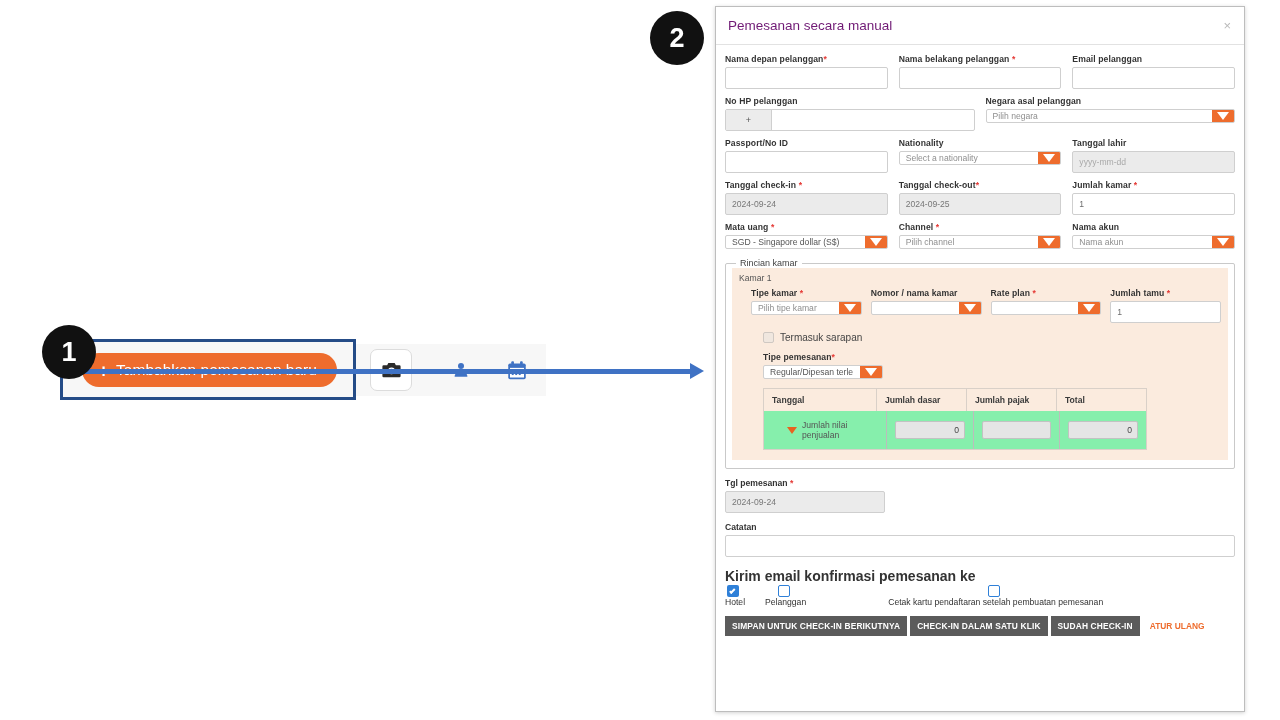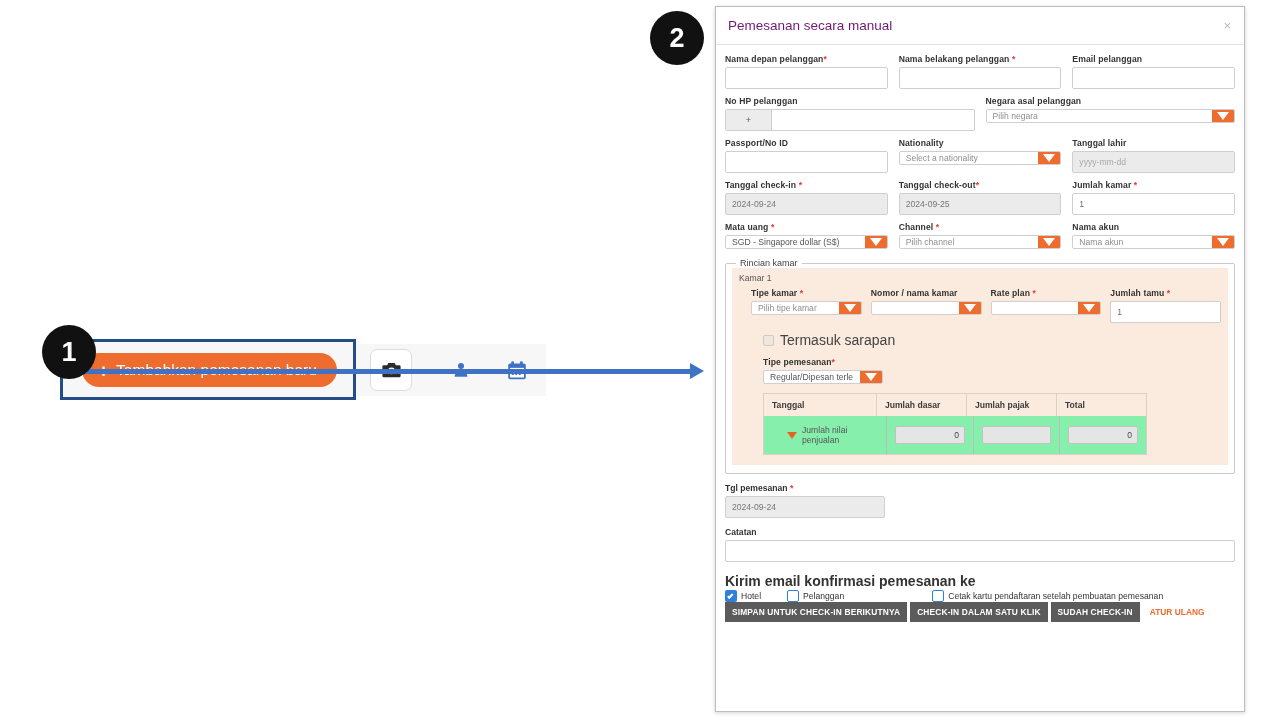--- a/index.html
+++ b/index.html
@@ -135,21 +135,21 @@
   #room-inner { background:#FBEBDE; padding:5px 7px 10px 7px; }
   #room-caption { font-size:8.6px; color:#555; margin-bottom:5px; }
   #room-fields { display:flex; gap:9px; padding-left:12px; }
   #room-fields .col { flex:1; }
 
   .chk-line { display:flex; align-items:center; gap:6px; margin:9px 0 0 24px; }
   .chk-empty {
     width:11px; height:11px; border:1px solid #cfc8c2; background:#f0e7df;
     border-radius:2px;
   }
-  .chk-label { font-size:14px; color:#444; }
+  .chk-label { font-size:10px; color:#444; }
 
   #booking-type-wrap { margin:9px 0 0 24px; width:120px; }
 
   
   #rate-table { margin:9px 0 0 24px; width:384px; border:1px solid #d9d0c8; }
   #rate-table .thead { display:flex; background:#FBEBDE; }
   #rate-table .thead .th {
     font-size:8.6px; font-weight:700; color:#3b3b3b; padding:6px 8px;
     border-right:1px solid #d9d0c8;
   }
@@ -181,23 +181,23 @@
     display:flex; align-items:center; justify-content:center; margin-right:4px;
   }
   .cb-checked .tick {
     width:6px; height:3px; border-left:2px solid #fff; border-bottom:2px solid #fff;
     transform:rotate(-45deg) translate(0px,-1px);
   }
   .cb-unchecked {
     width:12px; height:12px; border:1.5px solid #2F80D8; background:#fff;
     border-radius:2px; margin-right:4px;
   }
-  .cb-item { display:flex; align-items:center; margin-right:26px; }
-
-  #action-bar { display:flex; align-items:center; margin-top:0; gap:3px; }
+  .cb-item { display:flex; align-items:center; margin-right:20px;flex-direction:column; }
+
+  #action-bar { display:flex; align-items:center; margin-top:9px; gap:3px; }
   .act-btn {
     background:#5B5B5B; color:#ffffff; font-size:8.4px; font-weight:700;
     padding:5px 7px; letter-spacing:.15px; white-space:nowrap;
   }
   #reset-link { color:#EE6C2D; font-size:8.4px; font-weight:700; margin-left:7px; }
 </style>
 </head>
 <body>
 
 <div id="left-panel">

